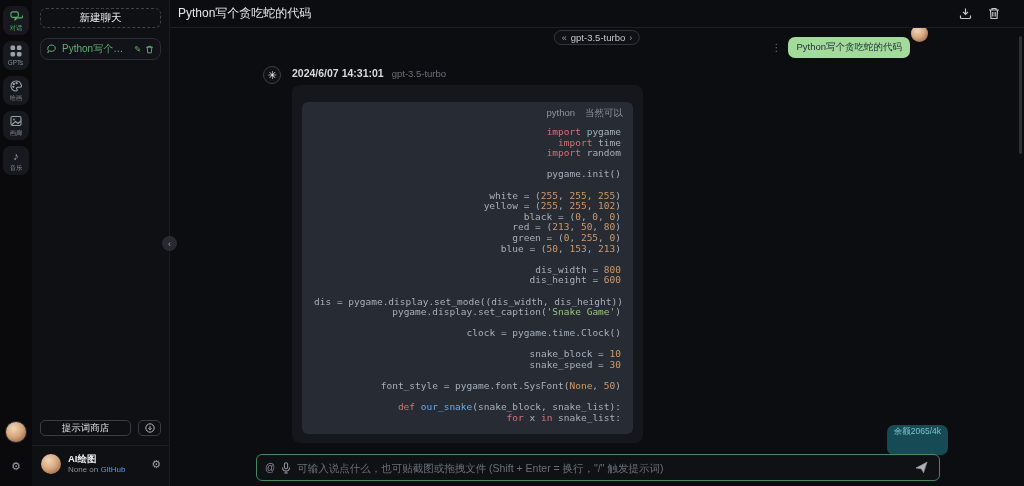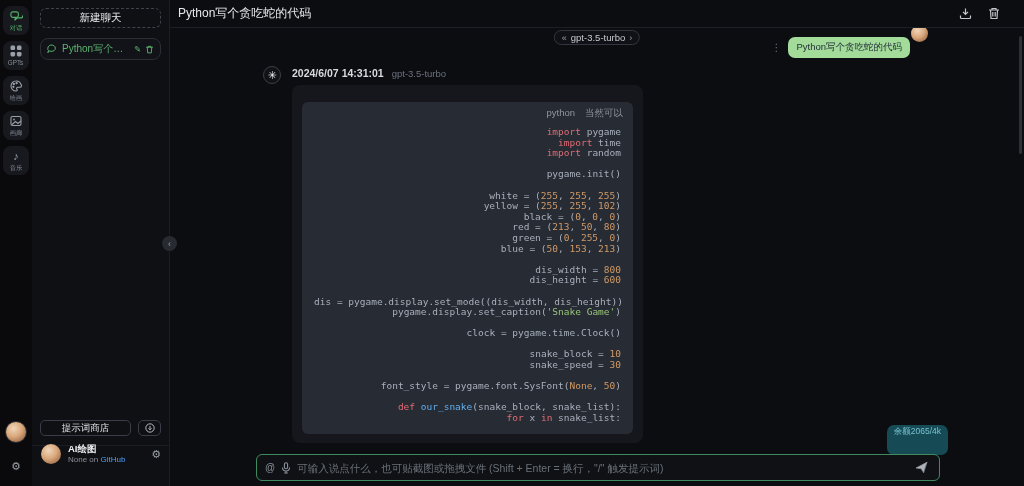--- a/index.html
+++ b/index.html
@@ -28,21 +28,21 @@
   .chat-item .bub { width:10px; height:10px; flex:0 0 auto; color:#8a8f98; }
   .chat-item.active { color:#5cb370; }
   .chat-item.active .bub { color:#5cb370; }
   .chat-item .t { flex:1; overflow:hidden; white-space:nowrap; text-overflow:ellipsis; }
   .chat-item .act { display:flex; gap:4px; color:#5cb370; font-size:8.5px; align-items:center; }
   .store-row { position:absolute; left:8px; right:8px; bottom:50px; display:flex; gap:7px; }
   .store-btn { flex:1; height:16px; border:1px solid #3a3d45; border-radius:5px; display:flex; align-items:center; justify-content:center;
                font-size:9.5px; color:#dfe2e6; cursor:pointer; }
   .store-dl  { width:23px; height:16px; border:1px solid #3a3d45; border-radius:5px; display:flex; align-items:center; justify-content:center; color:#c3c7cd; cursor:pointer; }
   .side-divider { position:absolute; left:0; right:0; bottom:40px; border-top:1px solid #1b1d23; }
-  .side-footer { position:absolute; left:9px; right:8px; bottom:17px; height:30px; display:flex; align-items:center; gap:7px; }
+  .side-footer { position:absolute; left:9px; right:8px; bottom:7px; height:30px; display:flex; align-items:center; gap:7px; }
   .foot-avatar { width:20px; height:20px; border-radius:50%;
                  background:radial-gradient(circle at 38% 32%, #f0d6ba 0%, #d9a87c 45%, #8a5a3a 95%); }
   .foot-col { flex:1; line-height:11px; }
   .foot-name { font-size:9.5px; font-weight:bold; color:#f0f2f4; }
   .foot-sub { font-size:8px; color:#8a8f98; }
   .foot-sub a { color:#4a9eff; text-decoration:none;margin-top:24px; }
   .foot-gear { font-size:11px; color:#9aa0a8; cursor:pointer; }
 
   
   .main { position:absolute; left:170px; top:0; right:0; bottom:0; background:#0c0d10; }

